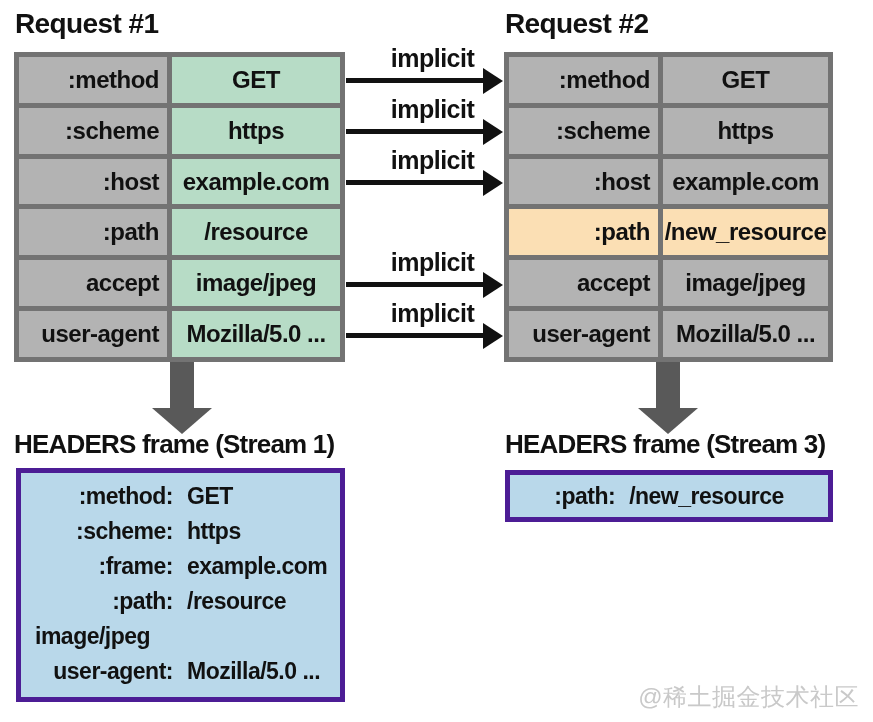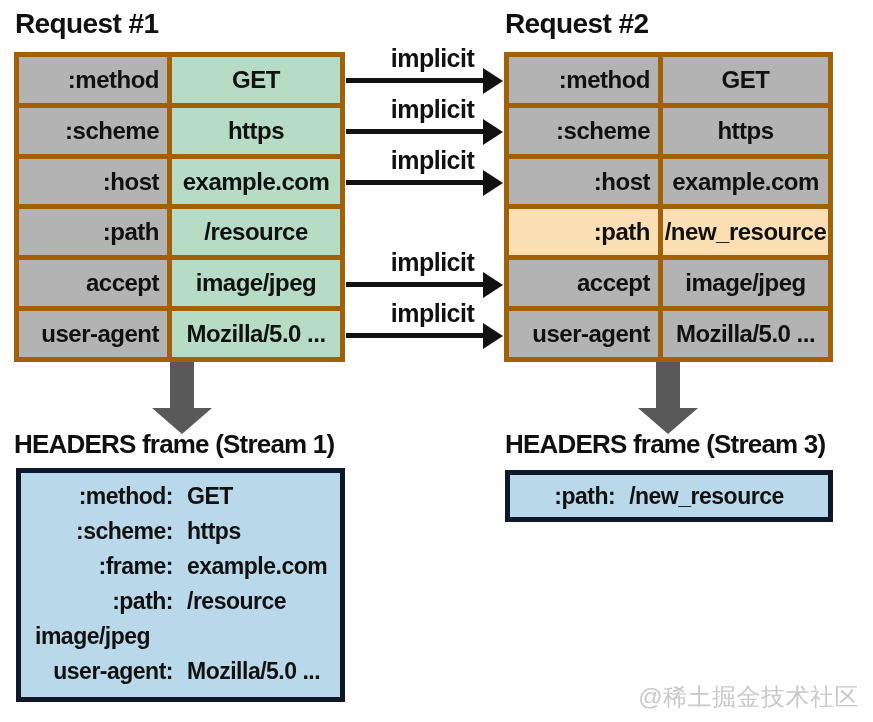--- a/index.html
+++ b/index.html
@@ -7,21 +7,21 @@
     position:relative; width:873px; height:722px; background:#ffffff;
     font-family:"Liberation Sans", sans-serif; color:#111111; overflow:hidden;
   }
   .fig-title {
     position:absolute; font-size:28px; font-weight:bold; letter-spacing:-0.6px; color:#111;
     white-space:nowrap;
     text-align:right;
   }
   
   .hdr-table {
-    position:absolute; background:#a16207; padding:5px; display:grid; gap:5px;
+    position:absolute; background:#737373; padding:5px; display:grid; gap:5px;
     box-sizing:border-box; top:52px; height:310px;
     grid-template-rows:repeat(6, 1fr);
   }
   #table1 { left:14px;  width:331px; grid-template-columns:148px 168px; }
   #table2 { left:504px; width:329px; grid-template-columns:149px 165px; }
   .cell {
     display:flex; align-items:center; font-size:24px; font-weight:bold;
     letter-spacing:-0.5px; white-space:nowrap; overflow:hidden;
   }
   .cell.name  { background:#b3b3b3; justify-content:flex-end; padding-right:8px; }
@@ -48,21 +48,21 @@
     position:absolute; top:408px; width:0; height:0;
     border-left:30px solid transparent; border-right:30px solid transparent;
     border-top:26px solid #595959;
   }
   #down1-shaft { left:170px; } #down1-head { left:152px; }
   #down2-shaft { left:656px; } #down2-head { left:638px; }
   .frame-title { position:absolute; top:429px; font-size:26px; font-weight:bold; letter-spacing:-0.8px; white-space:nowrap; }
   #frame1-title { left:14px; } #frame3-title { left:505px; }
   
   .frame-box {
-    position:absolute; background:#b9d8ea; border:5px solid #0f172a; box-sizing:border-box;
+    position:absolute; background:#b9d8ea; border:5px solid #4c1d95; box-sizing:border-box;
   }
   #frame1-box { left:16px; top:468px; width:329px; height:234px; padding:6px 0; }
   #frame3-box { left:505px; top:470px; width:328px; height:52px;
                 display:flex; align-items:center; justify-content:center; }
   .entry { display:flex; font-size:23px; font-weight:bold; letter-spacing:-0.5px; line-height:35px; white-space:nowrap; }
   #frame1-box .entry .k { width:152px; text-align:right; }
   .entry .v { margin-left:14px; }
   #frame3-box .entry { line-height:normal; }
   
   #watermark {

